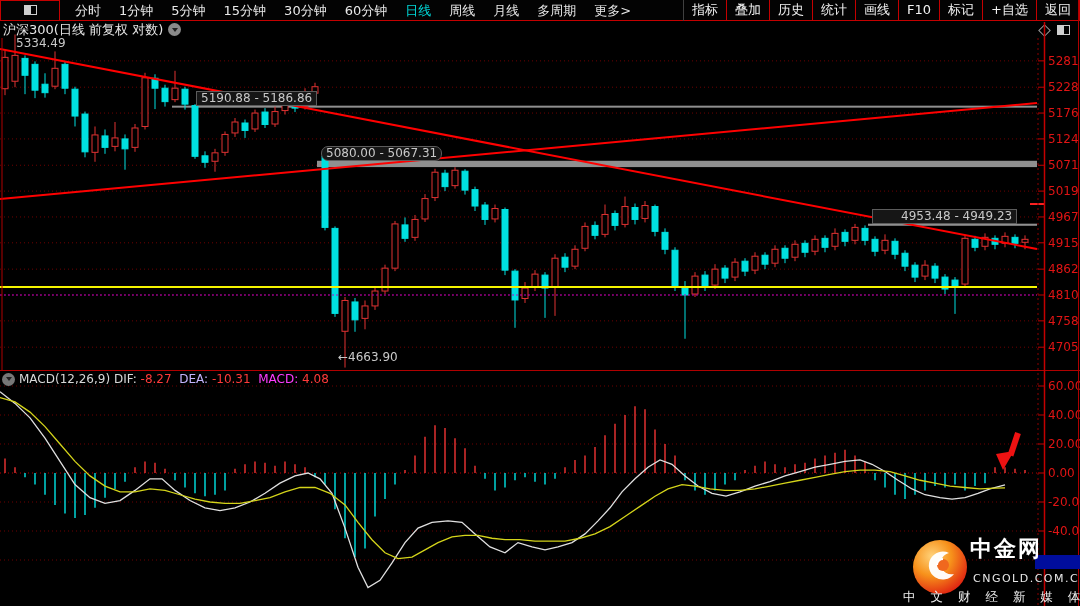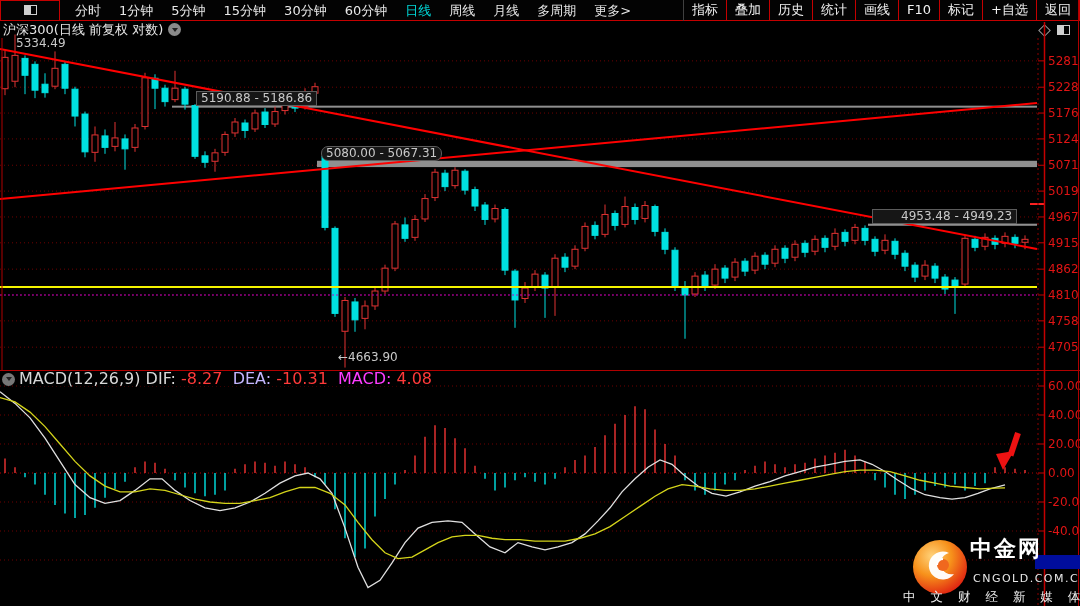--- a/index.html
+++ b/index.html
@@ -25,21 +25,21 @@
   .tri{width:0;height:0;border-left:3px solid transparent;border-right:3px solid transparent;border-top:4px solid #222;}
   #cornericons{position:absolute;right:10px;top:25px;display:flex;gap:8px;align-items:center;}
   .diamond{width:7px;height:7px;border:1px solid #999;transform:rotate(45deg);}
   
   #chart-svg{position:absolute;left:0;top:0;z-index:1;}
   
   .plabel{position:absolute;z-index:3;font-size:12px;color:#c9c9c9;white-space:nowrap;line-height:13px;}
   .plabel.boxed{background:#161616;border:1px solid #5c5c5c;padding:0 4px;}
   
   #macdhead{position:absolute;left:2px;top:372px;z-index:3;display:flex;align-items:center;
-            font-size:16px;line-height:14px;white-space:pre;text-decoration:underline;}
+            font-size:12px;line-height:14px;white-space:pre;}
   #macdhead .ic{width:13px;height:13px;border-radius:50%;background:#777;display:inline-flex;
                 align-items:center;justify-content:center;margin-right:4px;}
   .mwhite{color:#d8d8d8;} .mred{color:#ff3a3a;} .myel{color:#c4b5fd;} .mmag{color:#ff3cff;}
   
   #bluebar{position:absolute;left:1035px;top:555px;width:45px;height:14px;background:#000d9c;z-index:4;}
   #logo{position:absolute;left:900px;top:536px;width:180px;height:70px;z-index:5;}
   #logo .mark{position:absolute;left:12px;top:2px;}
   #logo .zh{position:absolute;left:70px;top:-2px;font-size:22px;font-weight:bold;color:#fff;letter-spacing:2px;}
   #logo .en{position:absolute;left:73px;top:36px;font-size:11px;color:#e8e8e8;letter-spacing:1.5px;}
   #logo .tag{position:absolute;left:3px;top:53px;font-size:12.5px;color:#f0f0f0;letter-spacing:5.5px;white-space:nowrap;}

